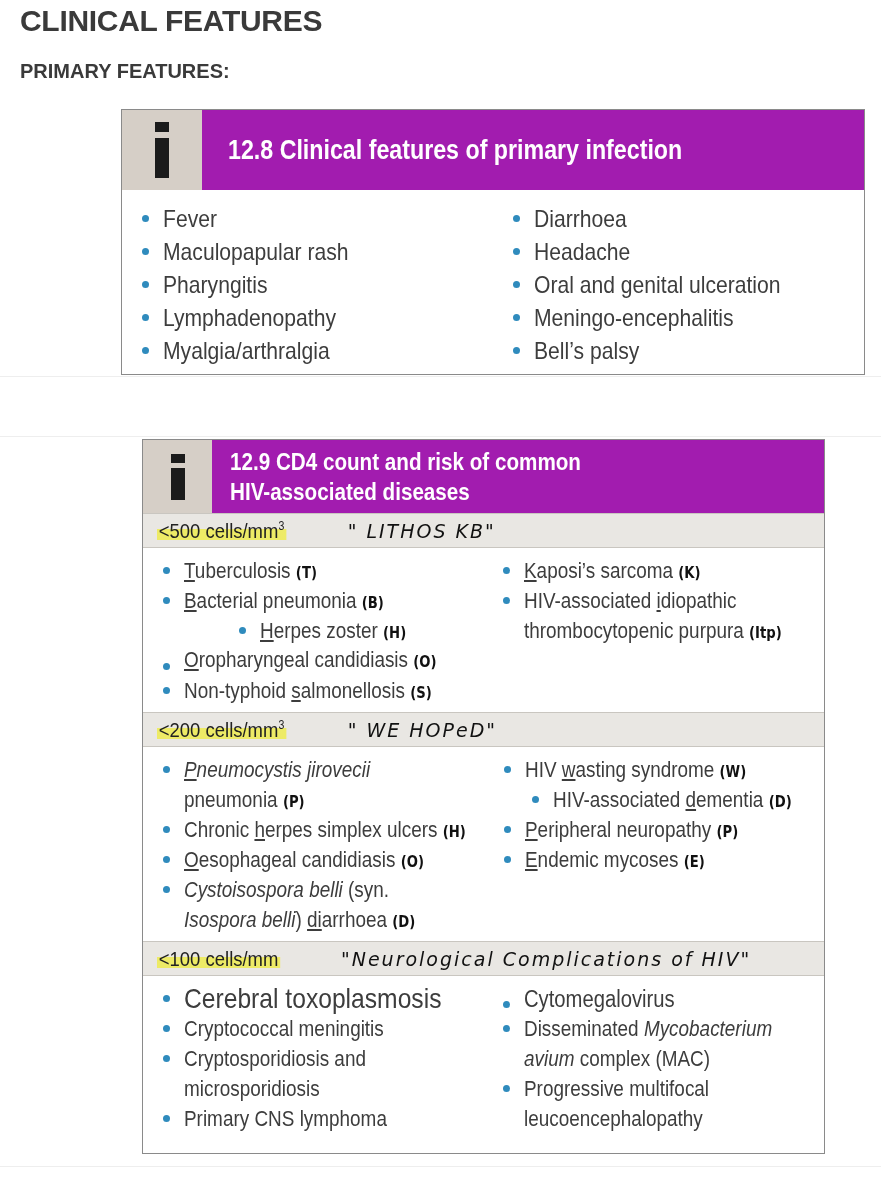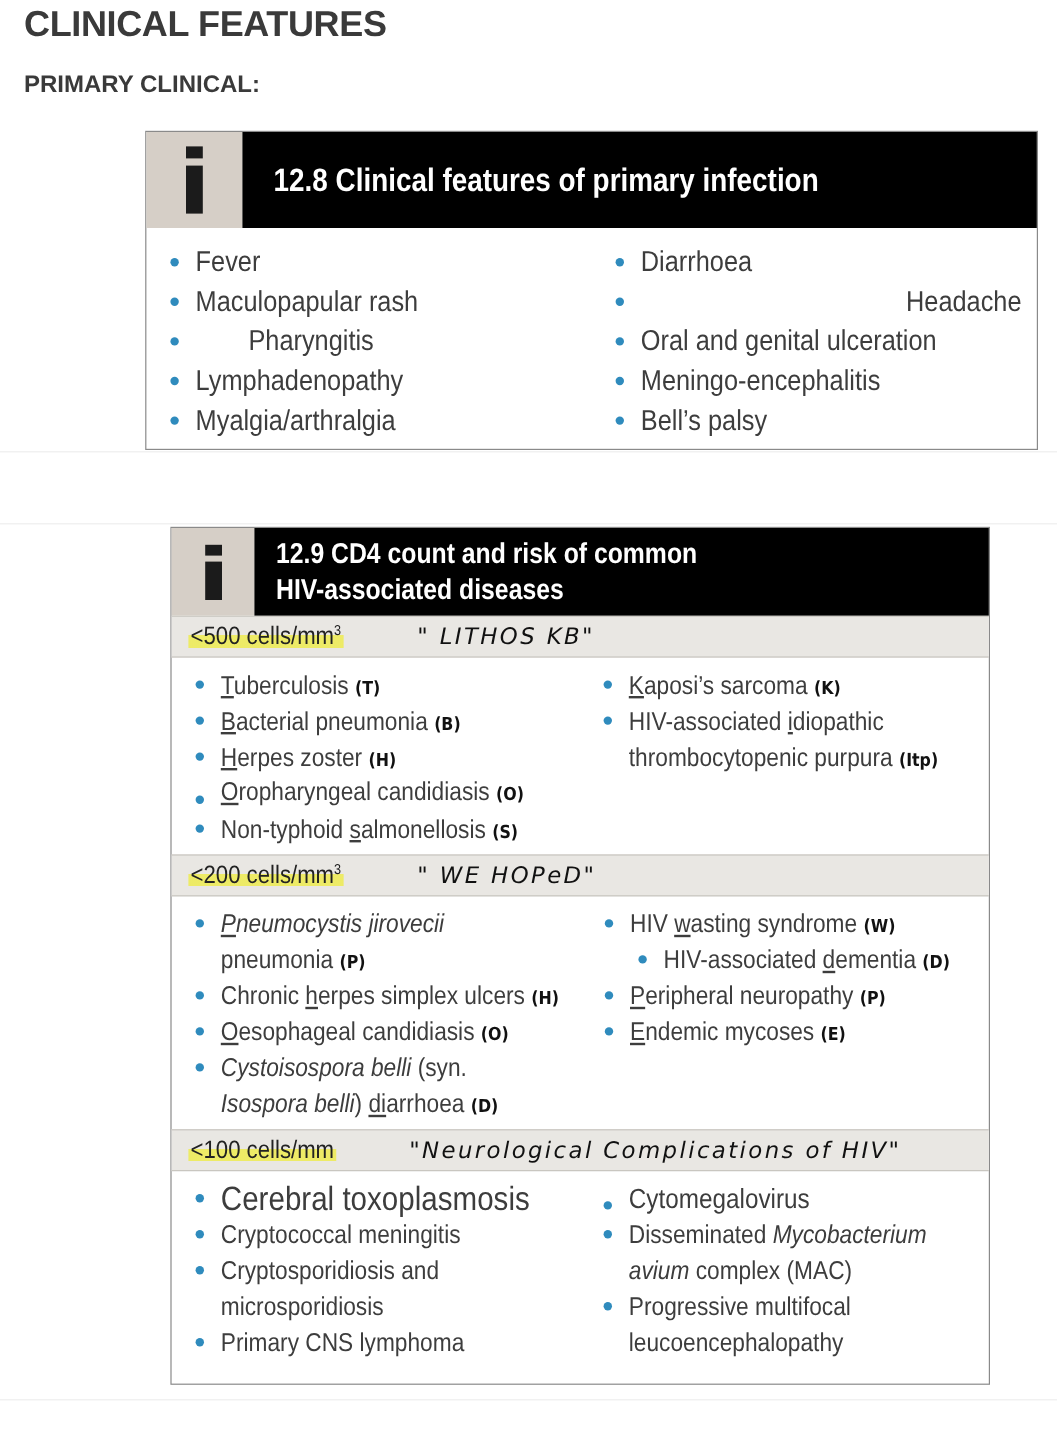--- a/index.html
+++ b/index.html
@@ -10,21 +10,21 @@
   .h1 { position: absolute; left: 20px; top: 4px; font-size: 30px; font-weight: bold; color: #3a3a3a; letter-spacing: -0.3px; }
   .h2 { position: absolute; left: 20px; top: 60px; font-size: 20px; font-weight: bold; color: #3a3a3a; }
   .rule { position: absolute; left: 0; width: 881px; height: 1px; background: #eeeeee; }
 
   .box { position: absolute; background: #fff; border: 1px solid #8a8a8a; box-sizing: border-box; }
   .box-head { display: flex; }
   .i-cell { background: #d6cfc7; display: flex; align-items: center; justify-content: center; }
   .i-glyph { position: relative; width: 14px; }
   .i-dot { position: absolute; left: 0; width: 14px; height: 10px; background: #1b1b1b; }
   .i-stem { position: absolute; left: 0; width: 14px; background: #1b1b1b; }
-  .title-cell { flex: 1; background: #000000; color: #fff; font-weight: bold; display: flex; align-items: center; transform-origin: left; }
+  .title-cell { flex: 1; background: #a21caf; color: #fff; font-weight: bold; display: flex; align-items: center; transform-origin: left; }
   .title-text { font-family: "Liberation Sans", sans-serif; transform: scaleX(0.86); transform-origin: left center; white-space: nowrap; }
 
   .cols { display: flex; }
   .col { flex: 1; }
   .item { display: flex; align-items: flex-start; color: #3d3d3d; }
   .bullet { width: 7px; height: 7px; border-radius: 50%; background: #2f8bbd; flex: none; }
   .itext { transform: scaleX(0.88); transform-origin: left center; white-space: nowrap; }
   .itext .u { text-decoration: underline; }
   .itext i { font-style: italic; }
   .note { font-family: "DejaVu Sans", sans-serif; font-weight: bold; font-size: 15px; color: #111; margin-left: 6px; }
@@ -32,21 +32,21 @@
   .band { background: #e9e7e3; border-top: 1px solid #c9c6c0; border-bottom: 1px solid #c9c6c0; display: flex; align-items: center; height: 33px; padding-left: 14px; }
   .band-label { font-size: 21px; color: #222; position: relative; transform: scaleX(0.88); transform-origin: left center; white-space: nowrap; }
   .band-label .hl { background: linear-gradient(transparent 45%, rgba(238,236,60,0.75) 45%, rgba(238,236,60,0.75) 90%, transparent 90%); padding: 0 2px; }
   .band-label sup { font-size: 12px; }
   .band-note { font-family: "DejaVu Sans", sans-serif; font-size: 19px; color: #111; margin-left: 44px; font-style: italic; letter-spacing: 2px; }
 </style>
 </head>
 <body>
 
 <div class="h1">CLINICAL FEATURES</div>
-<div class="h2">PRIMARY CLINICAL:</div>
+<div class="h2">PRIMARY FEATURES:</div>
 
 <div class="rule" style="top:376px"></div>
 <div class="rule" style="top:436px"></div>
 <div class="rule" style="top:1166px"></div>
 
 <div class="box" id="box1" style="left:121px; top:109px; width:744px; height:266px;">
   <div class="box-head" style="height:80px;">
     <div class="i-cell" style="width:80px;">
       <div class="i-glyph" style="height:56px;">
         <div class="i-dot" style="top:0;"></div>
@@ -60,39 +60,39 @@
   <div class="cols" style="padding-top:12px;">
     <div class="col" id="b1-left" style="padding-left:20px;text-align:center;">
         <div class="item" style="height: 33px; font-size: 24px; line-height: 33px;">
           <span class="bullet" style="margin-top: 13px; margin-right: 14px;"></span>
           <span class="itext">Fever</span>
         </div>
         <div class="item" style="height: 33px; font-size: 24px; line-height: 33px;">
           <span class="bullet" style="margin-top: 13px; margin-right: 14px;"></span>
           <span class="itext">Maculopapular rash</span>
         </div>
-        <div class="item" style="height: 33px; font-size: 24px; line-height: 33px; gap: 44px;">
+        <div class="item" style="height: 33px; font-size: 24px; line-height: 33px;">
           <span class="bullet" style="margin-top: 13px; margin-right: 14px;"></span>
           <span class="itext">Pharyngitis</span>
         </div>
         <div class="item" style="height: 33px; font-size: 24px; line-height: 33px;">
           <span class="bullet" style="margin-top: 13px; margin-right: 14px;"></span>
           <span class="itext">Lymphadenopathy</span>
         </div>
         <div class="item" style="height: 33px; font-size: 24px; line-height: 33px;">
           <span class="bullet" style="margin-top: 13px; margin-right: 14px;"></span>
           <span class="itext">Myalgia/arthralgia</span>
         </div>
       </div>
     <div class="col" id="b1-right" style="padding-left:20px;">
         <div class="item" style="height: 33px; font-size: 24px; line-height: 33px;">
           <span class="bullet" style="margin-top: 13px; margin-right: 14px;"></span>
           <span class="itext">Diarrhoea</span>
         </div>
-        <div class="item" style="height: 33px; font-size: 24px; line-height: 33px; justify-content: space-between;">
+        <div class="item" style="height: 33px; font-size: 24px; line-height: 33px;">
           <span class="bullet" style="margin-top: 13px; margin-right: 14px;"></span>
           <span class="itext">Headache</span>
         </div>
         <div class="item" style="height: 33px; font-size: 24px; line-height: 33px;">
           <span class="bullet" style="margin-top: 13px; margin-right: 14px;"></span>
           <span class="itext">Oral and genital ulceration</span>
         </div>
         <div class="item" style="height: 33px; font-size: 24px; line-height: 33px;">
           <span class="bullet" style="margin-top: 13px; margin-right: 14px;"></span>
           <span class="itext">Meningo-encephalitis</span>
@@ -126,21 +126,21 @@
       <div class="cols" style="padding: 8px 0px 6px;">
         <div class="col" style="padding-left: 20px; flex: 0 0 340px;">
           <div class="item" style="height: 30px; font-size: 21.5px; line-height: 30px;">
             <span class="bullet" style="margin-top: 11px; margin-right: 14px;"></span>
             <span class="itext"><span class="u">T</span><span>uberculosis</span><span class="note">(T)</span></span>
           </div>
           <div class="item" style="height: 30px; font-size: 21.5px; line-height: 30px;">
             <span class="bullet" style="margin-top: 11px; margin-right: 14px;"></span>
             <span class="itext"><span class="u">B</span><span>acterial pneumonia</span><span class="note">(B)</span></span>
           </div>
-          <div class="item" style="height: 30px; font-size: 21.5px; line-height: 30px;">
+          <div class="item" style="height: 30px; font-size: 21.5px; line-height: 30px; justify-content: center;">
             <span class="bullet" style="margin-top: 11px; margin-right: 14px;"></span>
             <span class="itext"><span class="u">H</span><span>erpes zoster</span><span class="note">(H)</span></span>
           </div>
           <div class="item" style="height: 30px; font-size: 21.5px; line-height: 30px; align-items: center;">
             <span class="bullet" style="margin-top: 11px; margin-right: 14px;"></span>
             <span class="itext"><span class="u">O</span><span>ropharyngeal candidiasis</span><span class="note">(O)</span></span>
           </div>
           <div class="item" style="height: 30px; font-size: 21.5px; line-height: 30px;">
             <span class="bullet" style="margin-top: 11px; margin-right: 14px;"></span>
             <span class="itext"><span>Non-typhoid </span><span class="u">s</span><span>almonellosis</span><span class="note">(S)</span></span>

